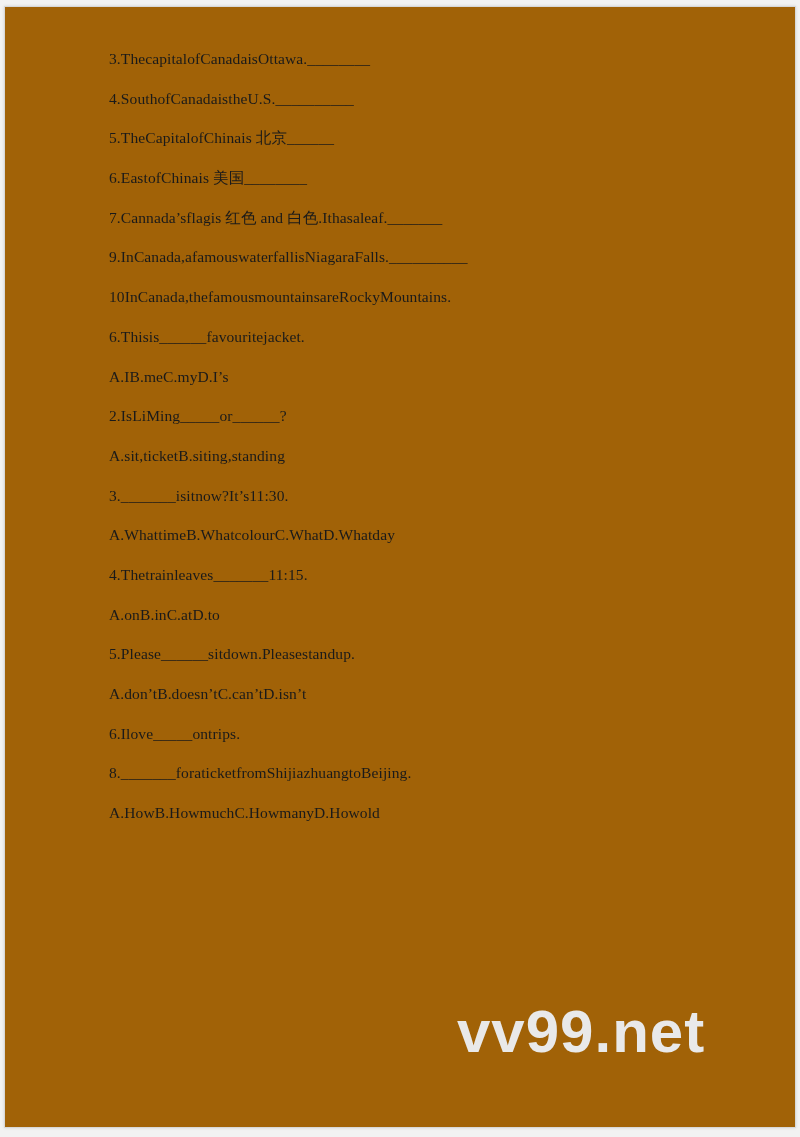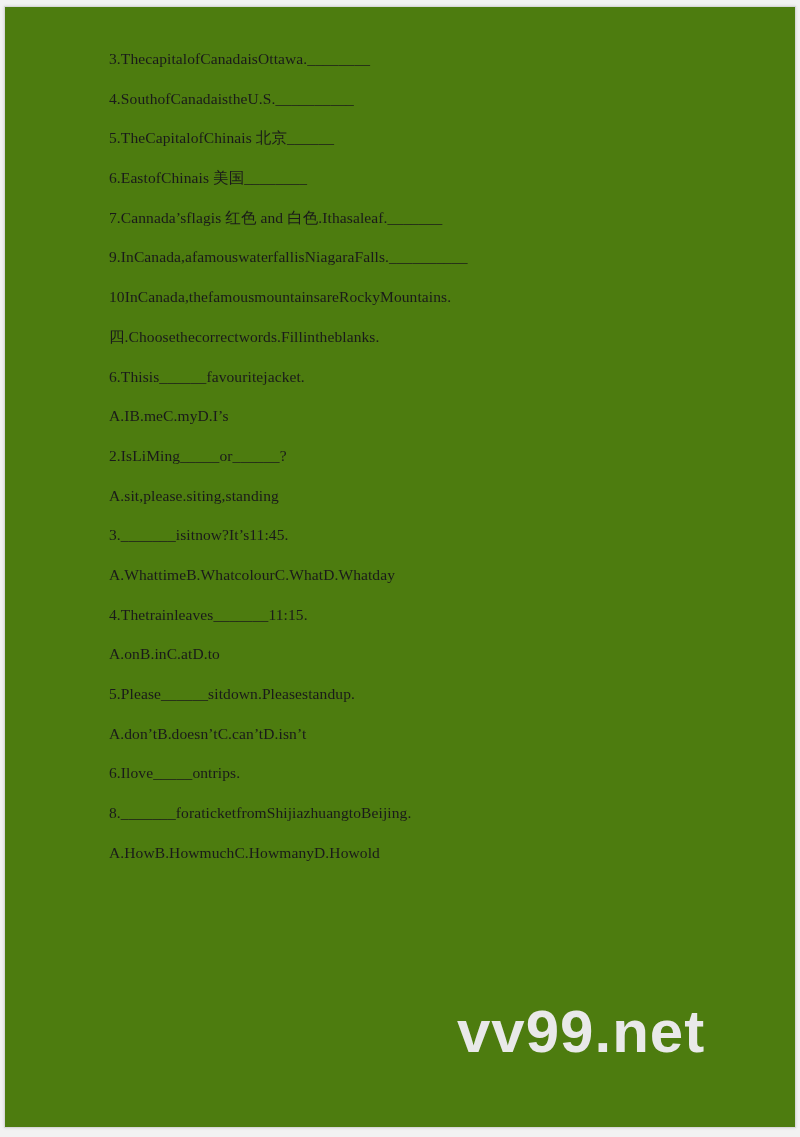--- a/index.html
+++ b/index.html
@@ -10,21 +10,21 @@
   body {
     width: 800px;
     height: 1137px;
     font-family: "Liberation Serif", serif;
   }
   .page {
     position: relative;
     width: 790px;
     height: 1120px;
     margin: 6px auto 0 auto;
-    background: #4d7c0f;
+    background: #a16207;
     border: 1px solid #d8d8d8;
     box-shadow: 0 0 3px rgba(0,0,0,0.12);
     overflow: hidden;
   }
   .content {
     position: absolute;
     left: 104px;
     top: 44px;
     right: 40px;
   }
@@ -53,26 +53,25 @@
 
 <div class="page">
   <div class="content">
     <p class="line">3.ThecapitalofCanadaisOttawa.________</p>
     <p class="line">4.SouthofCanadaistheU.S.__________</p>
     <p class="line">5.TheCapitalofChinais 北京______</p>
     <p class="line">6.EastofChinais 美国________</p>
     <p class="line">7.Cannada’sflagis 红色 and 白色.Ithasaleaf._______</p>
     <p class="line">9.InCanada,afamouswaterfallisNiagaraFalls.__________</p>
     <p class="line">10InCanada,thefamousmountainsareRockyMountains.</p>
-    <p class="line">四.Choosethecorrectwords.Fillintheblanks.</p>
     <p class="line">6.Thisis______favouritejacket.</p>
     <p class="line">A.IB.meC.myD.I’s</p>
     <p class="line">2.IsLiMing_____or______?</p>
-    <p class="line">A.sit,please.siting,standing</p>
-    <p class="line">3._______isitnow?It’s11:45.</p>
+    <p class="line">A.sit,ticketB.siting,standing</p>
+    <p class="line">3._______isitnow?It’s11:30.</p>
     <p class="line">A.WhattimeB.WhatcolourC.WhatD.Whatday</p>
     <p class="line">4.Thetrainleaves_______11:15.</p>
     <p class="line">A.onB.inC.atD.to</p>
     <p class="line">5.Please______sitdown.Pleasestandup.</p>
     <p class="line">A.don’tB.doesn’tC.can’tD.isn’t</p>
     <p class="line">6.Ilove_____ontrips.</p>
     <p class="line">8._______foraticketfromShijiazhuangtoBeijing.</p>
     <p class="line">A.HowB.HowmuchC.HowmanyD.Howold</p>
   </div>
   <div class="watermark">vv99.net</div>

